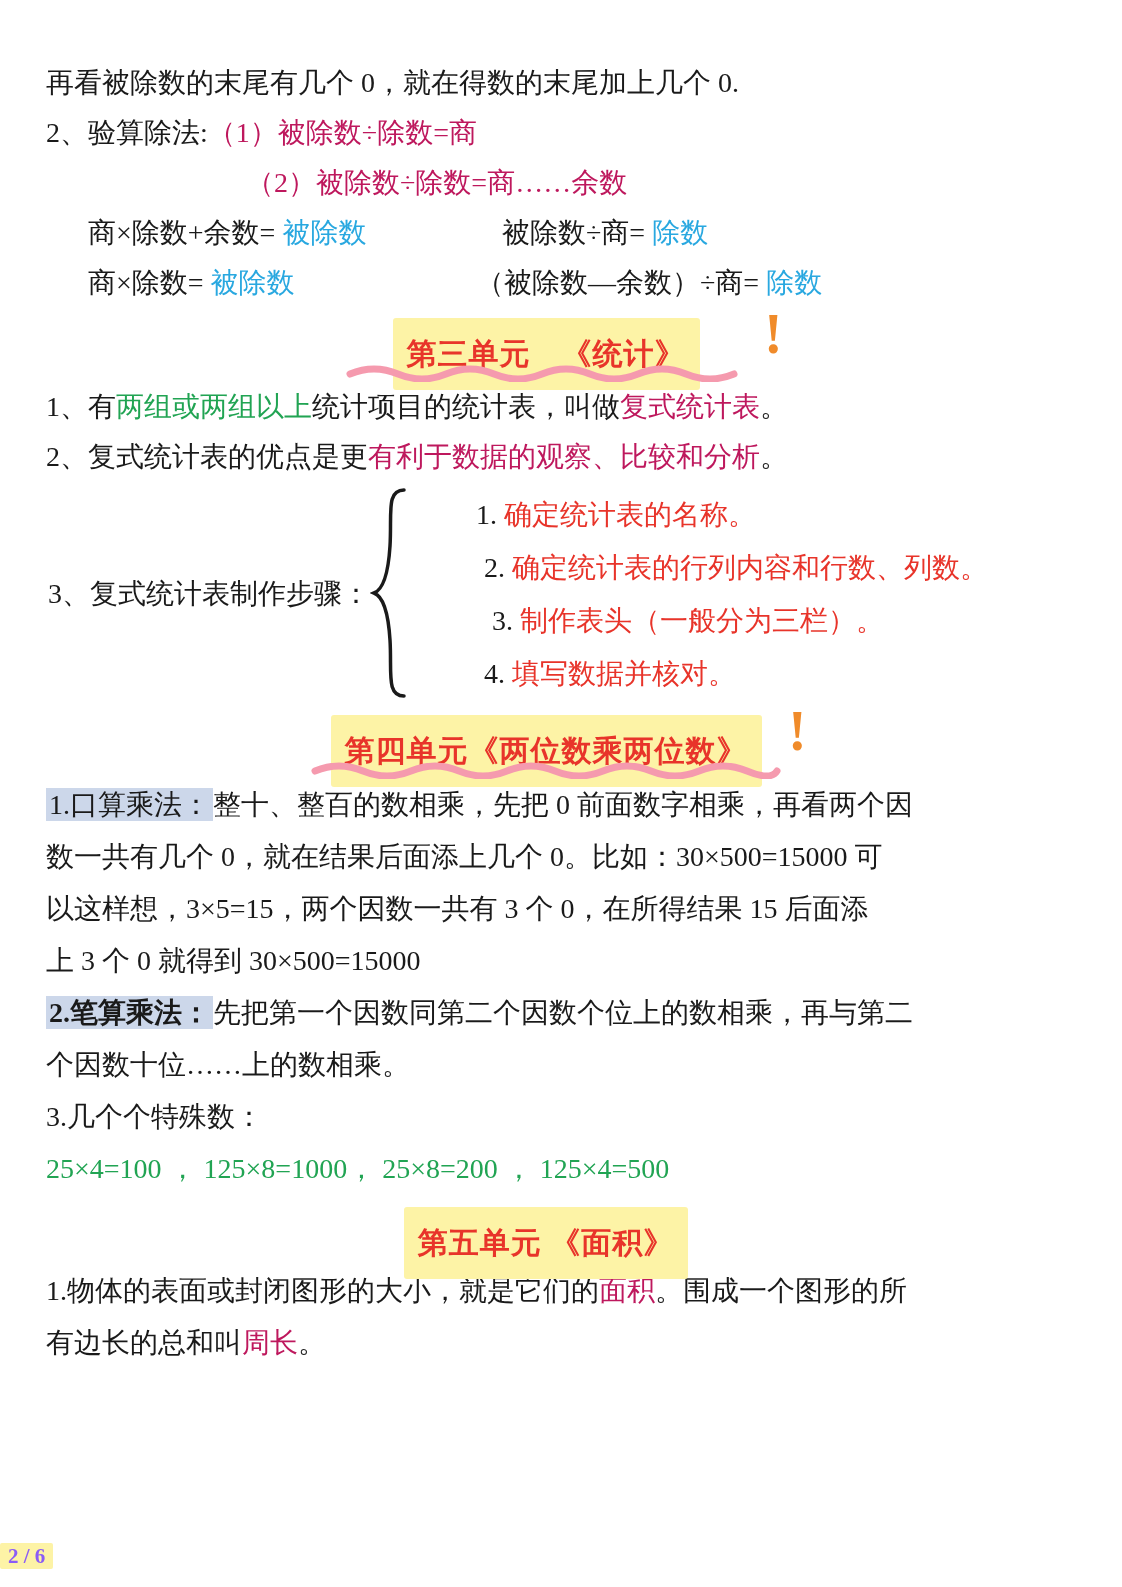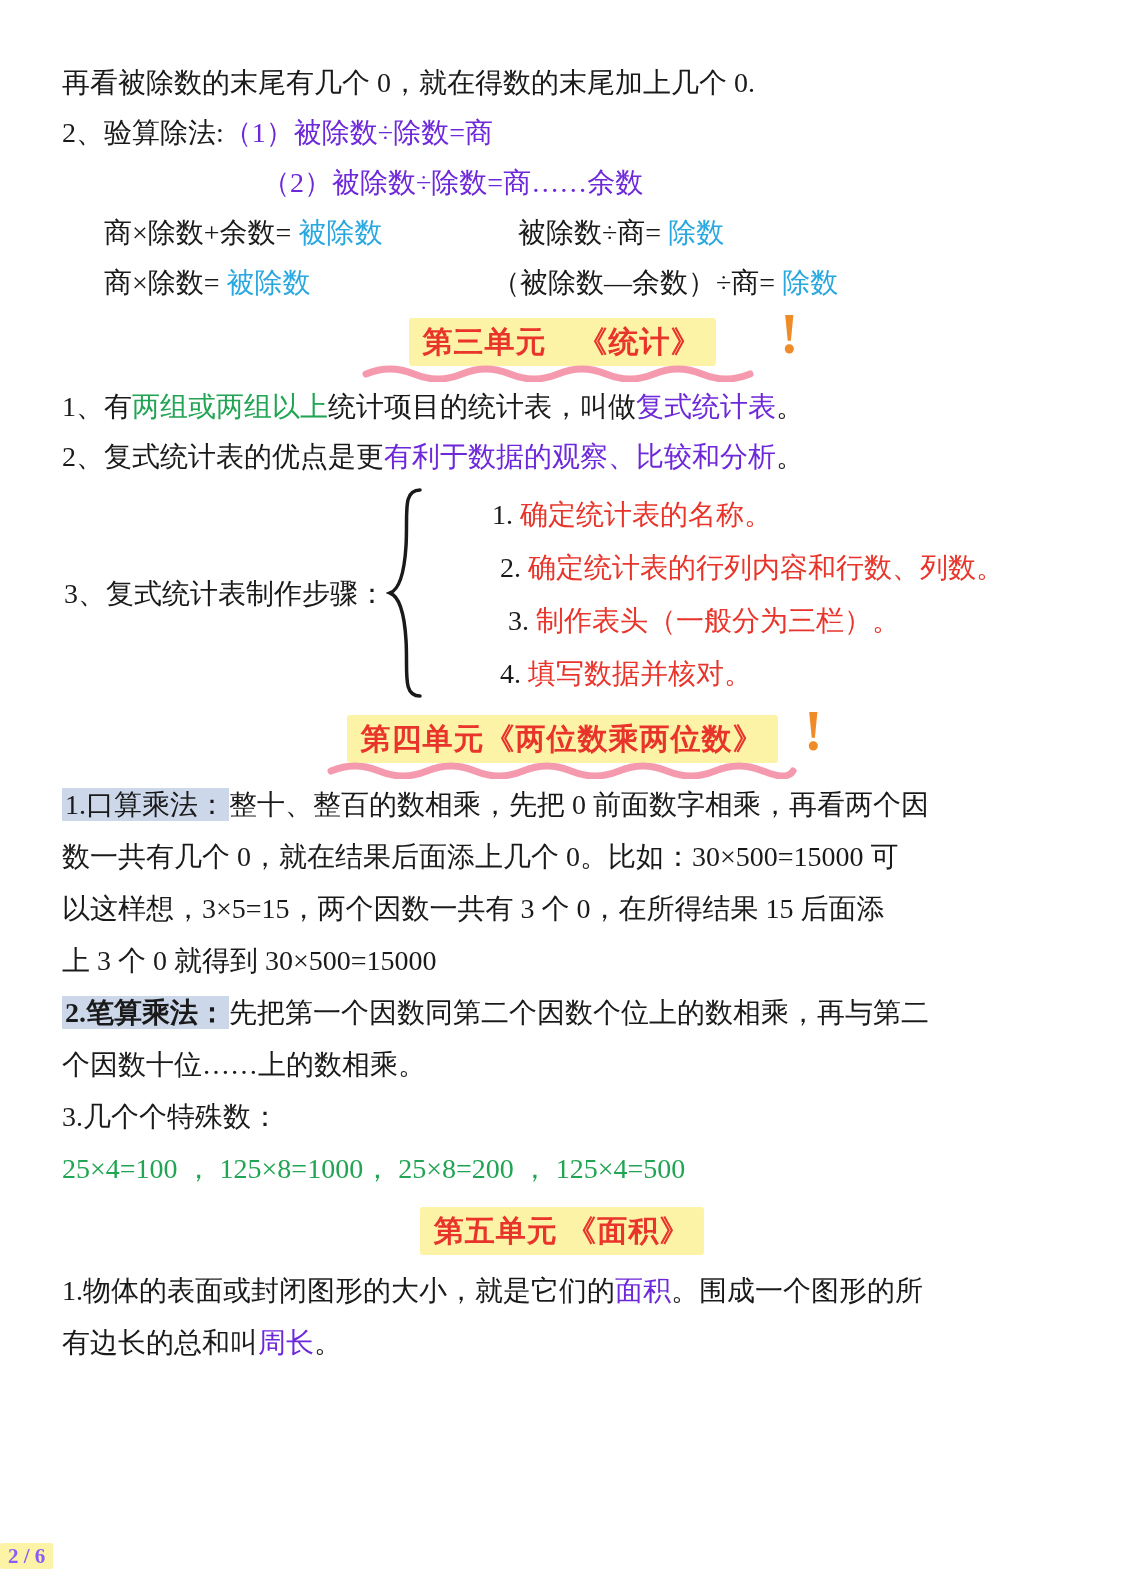--- a/index.html
+++ b/index.html
@@ -17,50 +17,50 @@
   }
   .page {
     position: relative;
     width: 1122px;
     height: 1587px;
     padding: 0;
     box-sizing: border-box;
   }
   .content {
     position: absolute;
-    left: 62px;
+    left: 46px;
     top: 58px;
     width: 1000px;
   }
   .line {
     font-size: 28px;
     line-height: 50px;
     white-space: nowrap;
   }
-  .red { color: #6d28d9; }
+  .red { color: #be185d; }
   .blue { color: #29a8e0; }
   .green { color: #21a453; }
   .black { color: #1a1a1a; }
 
   
   .banner-wrap {
     position: relative;
     text-align: center;
     margin-top: 10px;
     margin-bottom: 6px;
     height: 58px;
   }
   .banner {
     display: inline-block;
     position: relative;
     font-size: 30px;
     font-weight: bold;
     color: #e8342a;
     background: #fdf3a6;
-    padding: 4px 14px;
+    padding: 16px 14px;
     line-height: 40px;
     border-radius: 3px;
     letter-spacing: 1px;
   }
   .squiggle {
     position: absolute;
     left: 50%;
     transform: translateX(-50%);
     bottom: -6px;
   }

